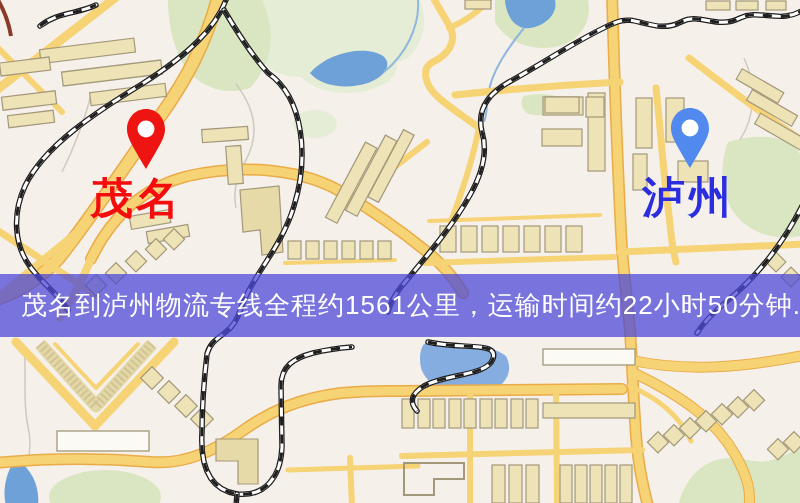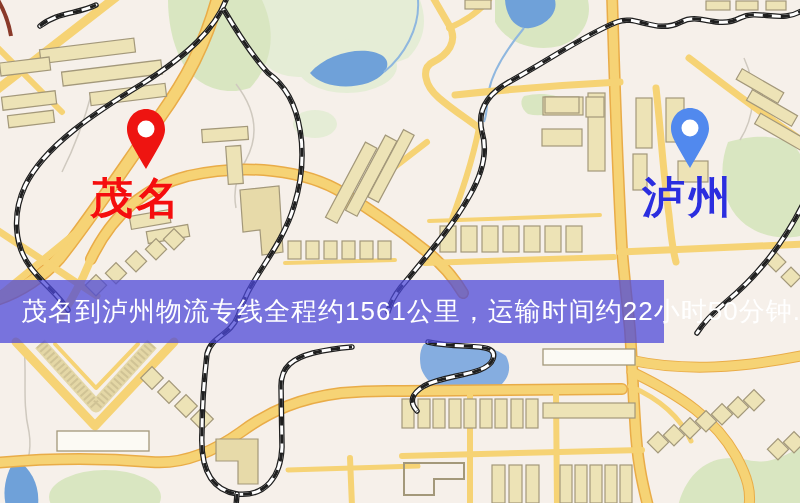--- a/index.html
+++ b/index.html
@@ -26,21 +26,21 @@
   .rww{fill:none;stroke:#FFFFFF;stroke-width:3;stroke-linecap:round}
   .rwd{fill:none;stroke:var(--railDark,#1F1F1F);stroke-width:3;stroke-dasharray:9 9}
   .corner{fill:none;stroke:#8A3A2A;stroke-width:4}
 
   
   .pin{position:absolute;width:44px;height:66px;}
   .city-label{position:absolute;font-size:43px;font-weight:bold;letter-spacing:3px;
               line-height:1;white-space:nowrap;text-shadow:0 0 2px rgba(255,255,255,.35);}
   .origin-label{left:90px;top:177px;color:var(--originText,#F50D0D);}
   .dest-label{left:642px;top:176px;color:var(--destText,#2B2EDF);}
-  .banner{position:absolute;left:0;top:280px;width:664px;height:63px;}
+  .banner{position:absolute;left:0;top:274px;width:800px;height:63px;}
   .banner-bg{position:absolute;inset:0;background:var(--bannerBg,#4C48D8);opacity:.74;}
   .banner-text{position:relative;z-index:1;color:var(--bannerText,#fff);font-size:26px;
                line-height:63px;padding-left:21px;white-space:nowrap;letter-spacing:1px;}
 </style>
 </head>
 <body>
 
 <div class="stage">
 
   <svg width="800" height="503" viewBox="0 0 800 503">

